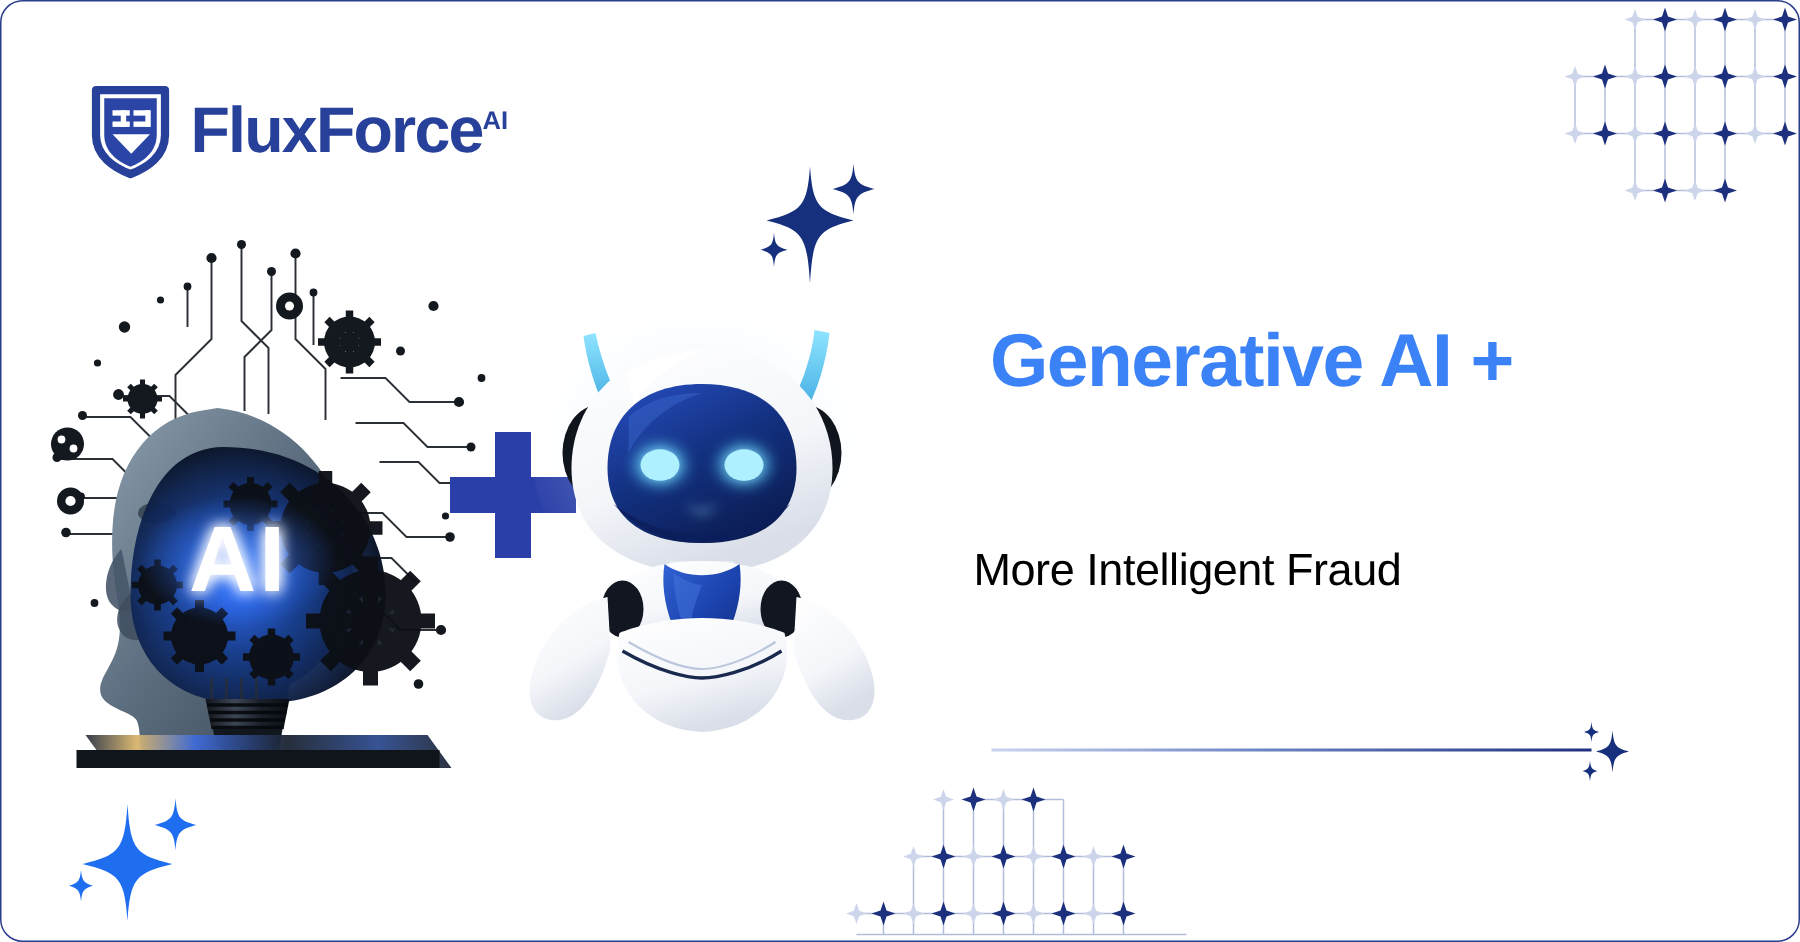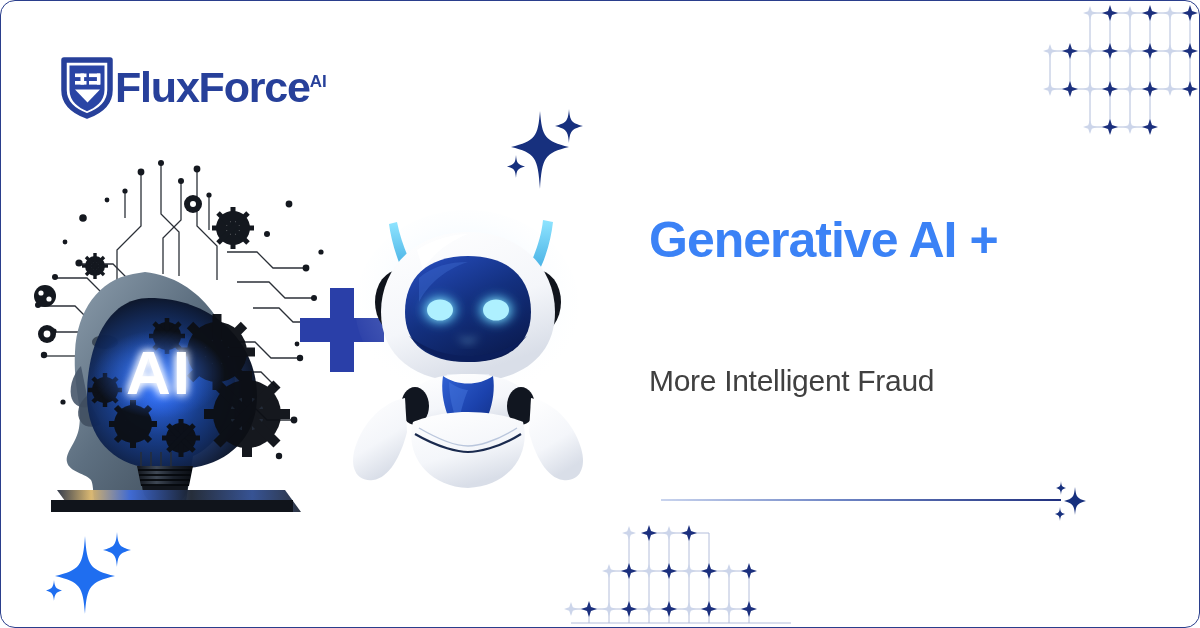--- a/index.html
+++ b/index.html
@@ -14,48 +14,48 @@
     width:1200px; height:628px;
     background:#ffffff;
     border:1.5px solid #2a3e8c;
     border-radius:15px;
     overflow:hidden;
   }
 
   
   #logo-block {
     position:absolute; left:60px; top:55px;
-    display:flex; align-items:center; gap:2px;
+    display:flex; align-items:center; gap:14px;
   }
   #logo-shield { width:52px; height:62px; display:block; }
   #logo-wordmark {
     font-size:43px; font-weight:bold; letter-spacing:-1.2px;
     color:#27409a; line-height:1; position:relative;
     font-family:"Liberation Sans", sans-serif;
   }
   #logo-sup {
     font-size:17px; font-weight:bold; vertical-align:super;
     color:#27409a; letter-spacing:0;
   }
 
   
   #headline {
     position:absolute; left:648px; top:212px;
     width:430px;
     font-size:50px; font-weight:bold;
     line-height:1.08; letter-spacing:-1px;
     color:#3b82f6;
   }
-  #headline .hl-line { display:block; }
+  #headline .hl-line { display:block;margin-left:11px; }
   #subhead {
     position:absolute; left:648px; top:360px;
     width:420px;
     font-size:30px; font-weight:normal;
     line-height:1.33; letter-spacing:-0.3px;
-    color:#404040;
+    color:#000000;
   }
   #subhead .sh-line { display:block; }
 
   
   #divider {
     position:absolute; left:660px; top:498px;
     width:400px; height:2px;
     background:linear-gradient(90deg,#c9d4ee 0%,#6d84c4 45%,#20307e 100%);
   }
   #divider-sparks { position:absolute; left:1040px; top:478px; width:56px; height:44px; }

